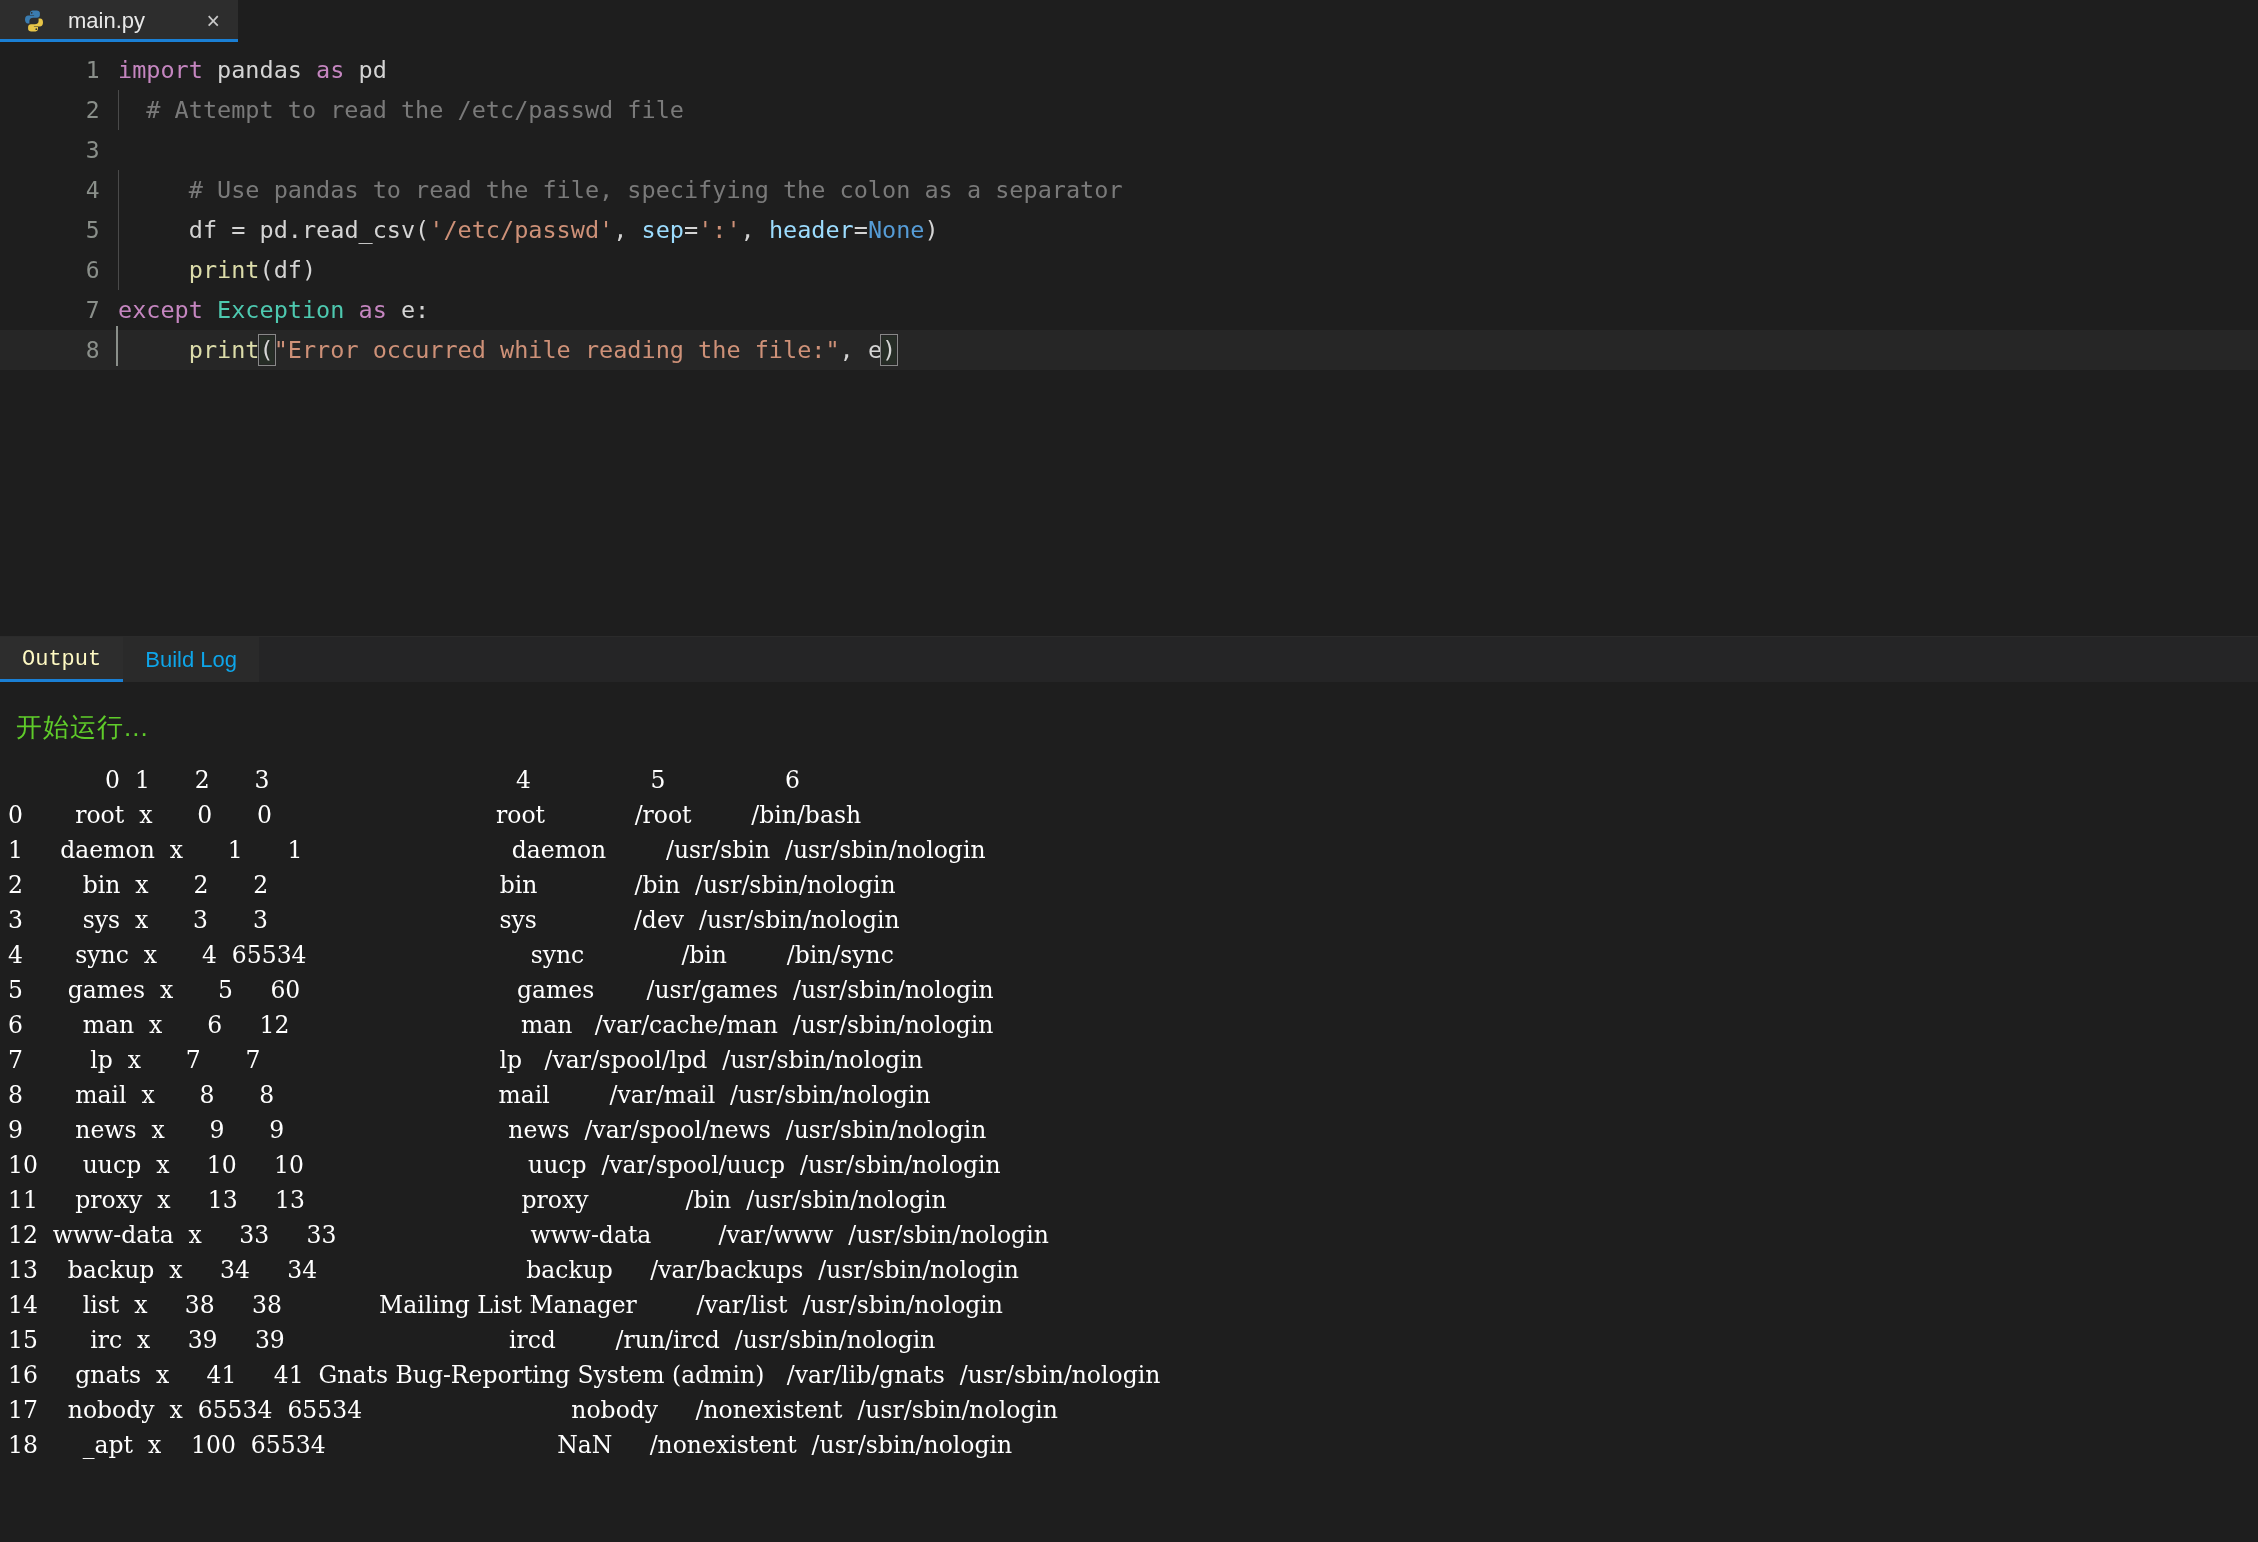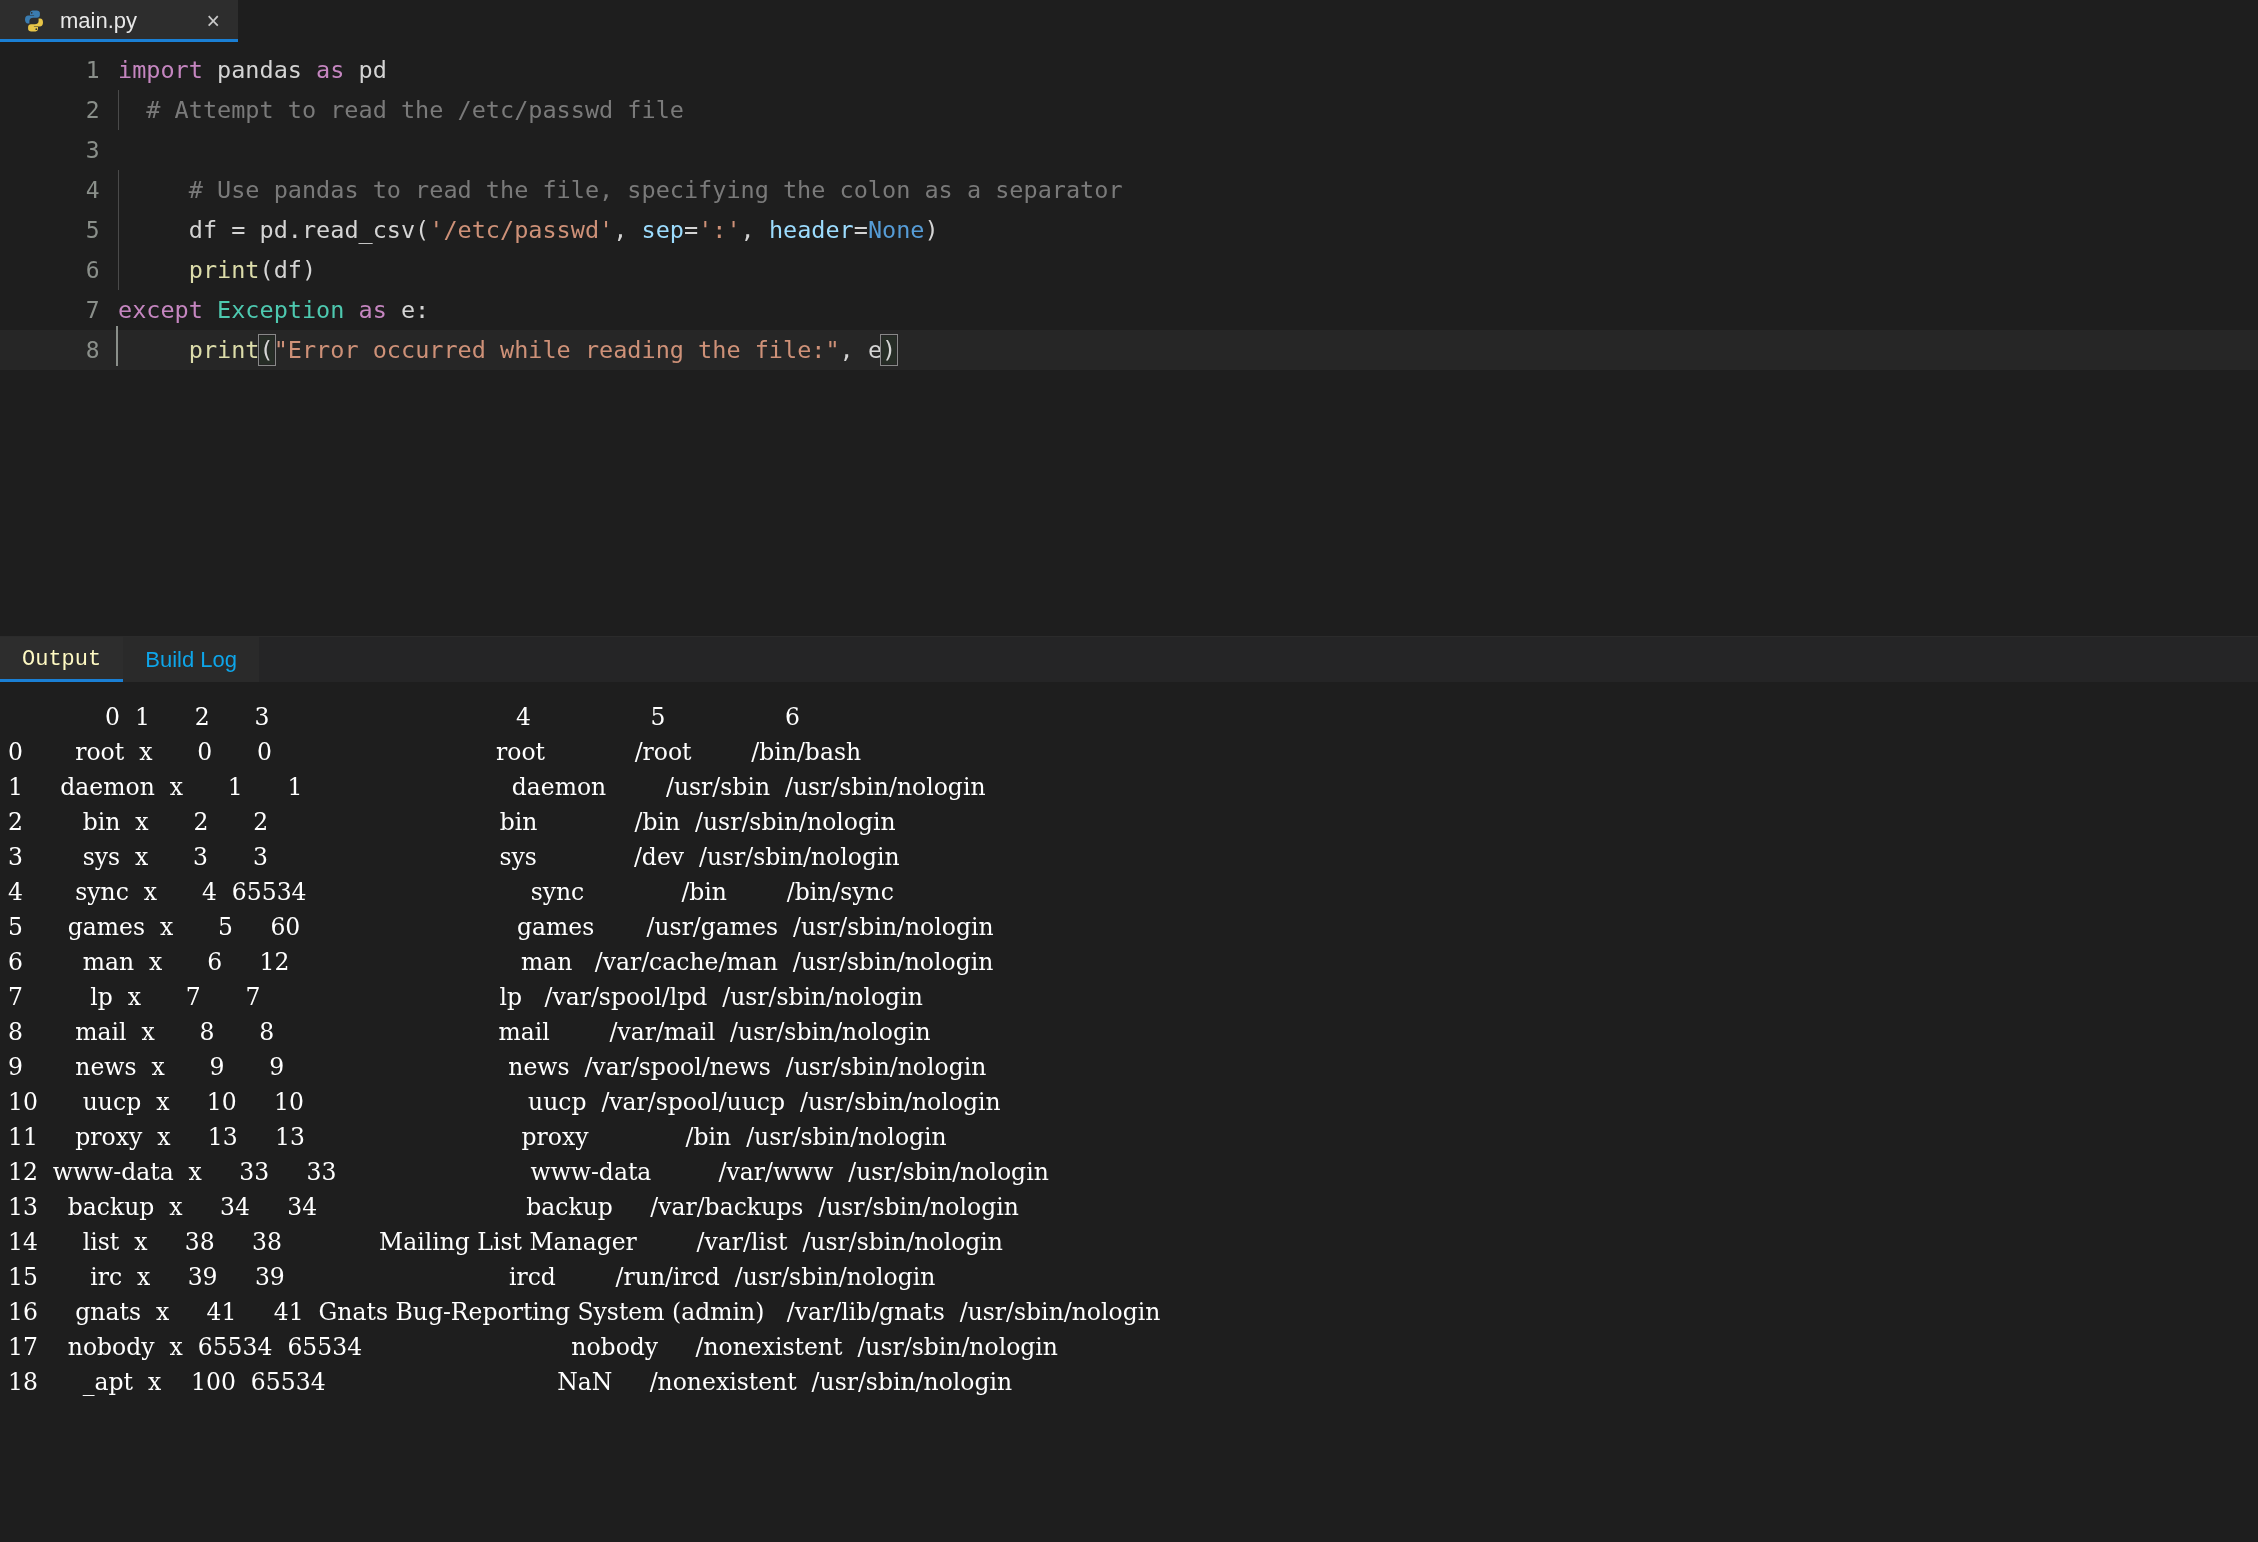--- a/index.html
+++ b/index.html
@@ -15,21 +15,21 @@
   #editor-tabbar {
     height: 42px;
     background: #1e1e1e;
     display: flex;
     align-items: stretch;
     position: relative;
   }
   .file-tab {
     display: flex;
     align-items: center;
-    gap: 14px;
+    gap: 22px;
     padding: 0 18px 0 22px;
     background: #2d2d2d;
     position: relative;
     min-width: 238px;
   }
   .file-tab.active::after {
     content: "";
     position: absolute;
     left: 0; right: 0; bottom: 0;
     height: 3px;
@@ -231,20 +231,21 @@
   </div>
 
 </div>
 
 <div id="panel-tabbar">
   <div class="panel-tab active">Output</div>
   <div class="panel-tab">Build Log</div>
 </div>
 
 <div id="output-panel">
+  <div class="run-status">开始运行...</div>
   <pre class="df-output">             0  1      2      3                                 4                5                6
 0       root  x      0      0                              root            /root        /bin/bash
 1     daemon  x      1      1                            daemon        /usr/sbin  /usr/sbin/nologin
 2        bin  x      2      2                               bin             /bin  /usr/sbin/nologin
 3        sys  x      3      3                               sys             /dev  /usr/sbin/nologin
 4       sync  x      4  65534                              sync             /bin        /bin/sync
 5      games  x      5     60                             games       /usr/games  /usr/sbin/nologin
 6        man  x      6     12                               man   /var/cache/man  /usr/sbin/nologin
 7         lp  x      7      7                                lp   /var/spool/lpd  /usr/sbin/nologin
 8       mail  x      8      8                              mail        /var/mail  /usr/sbin/nologin

